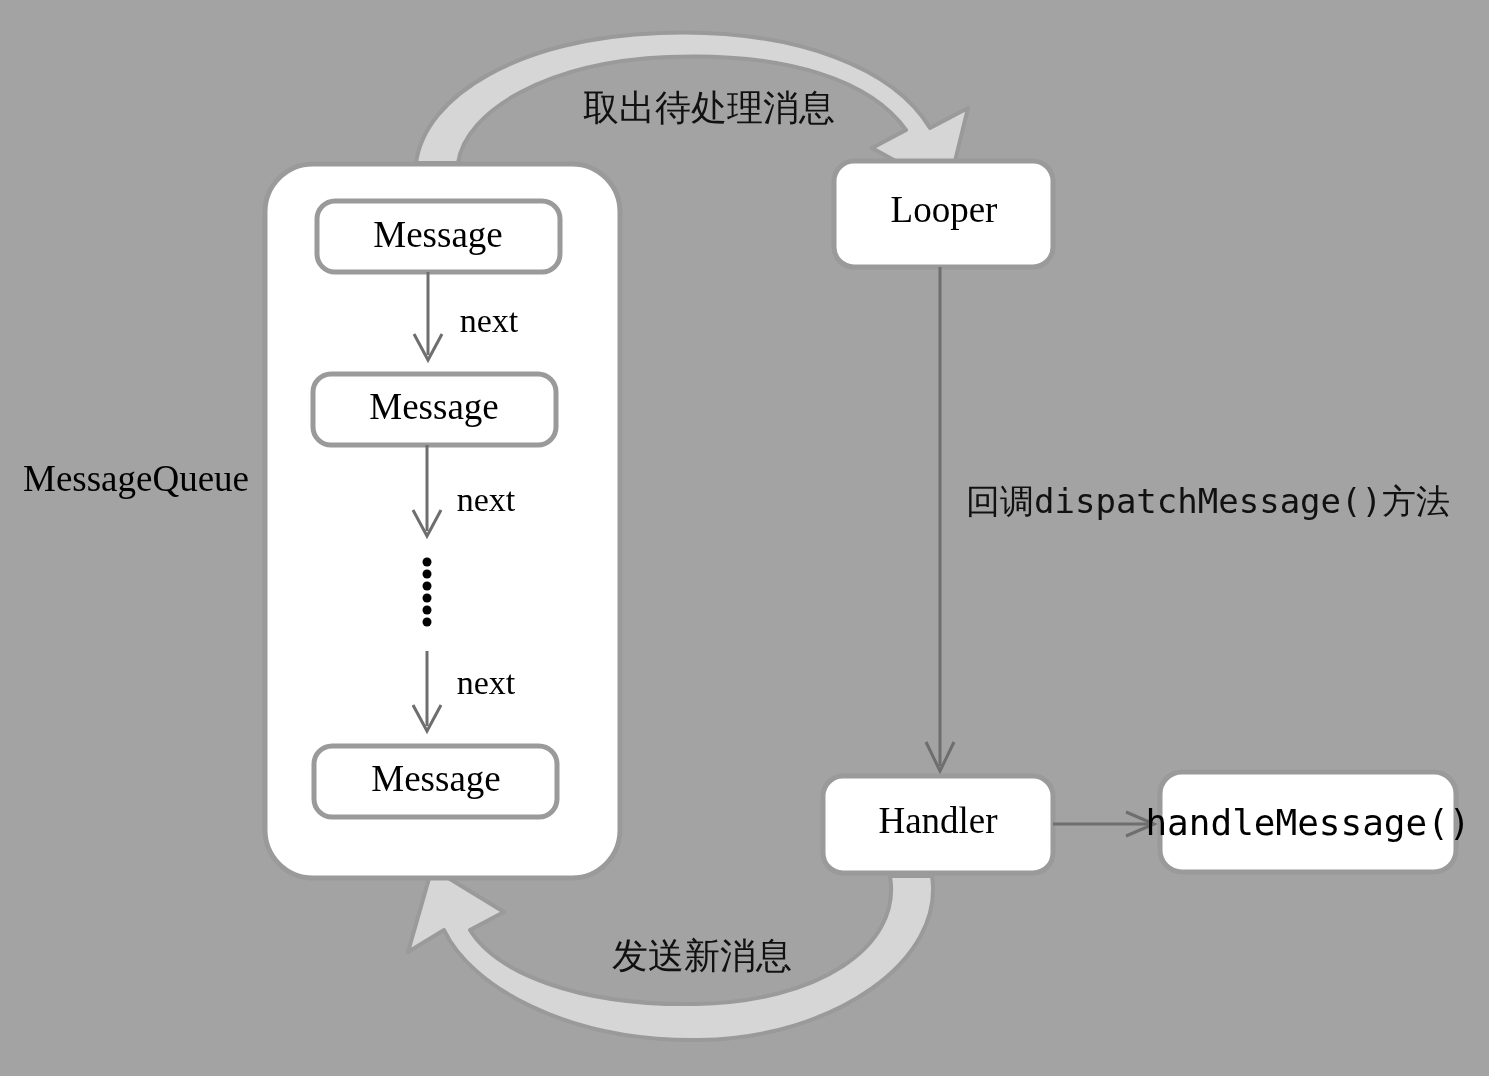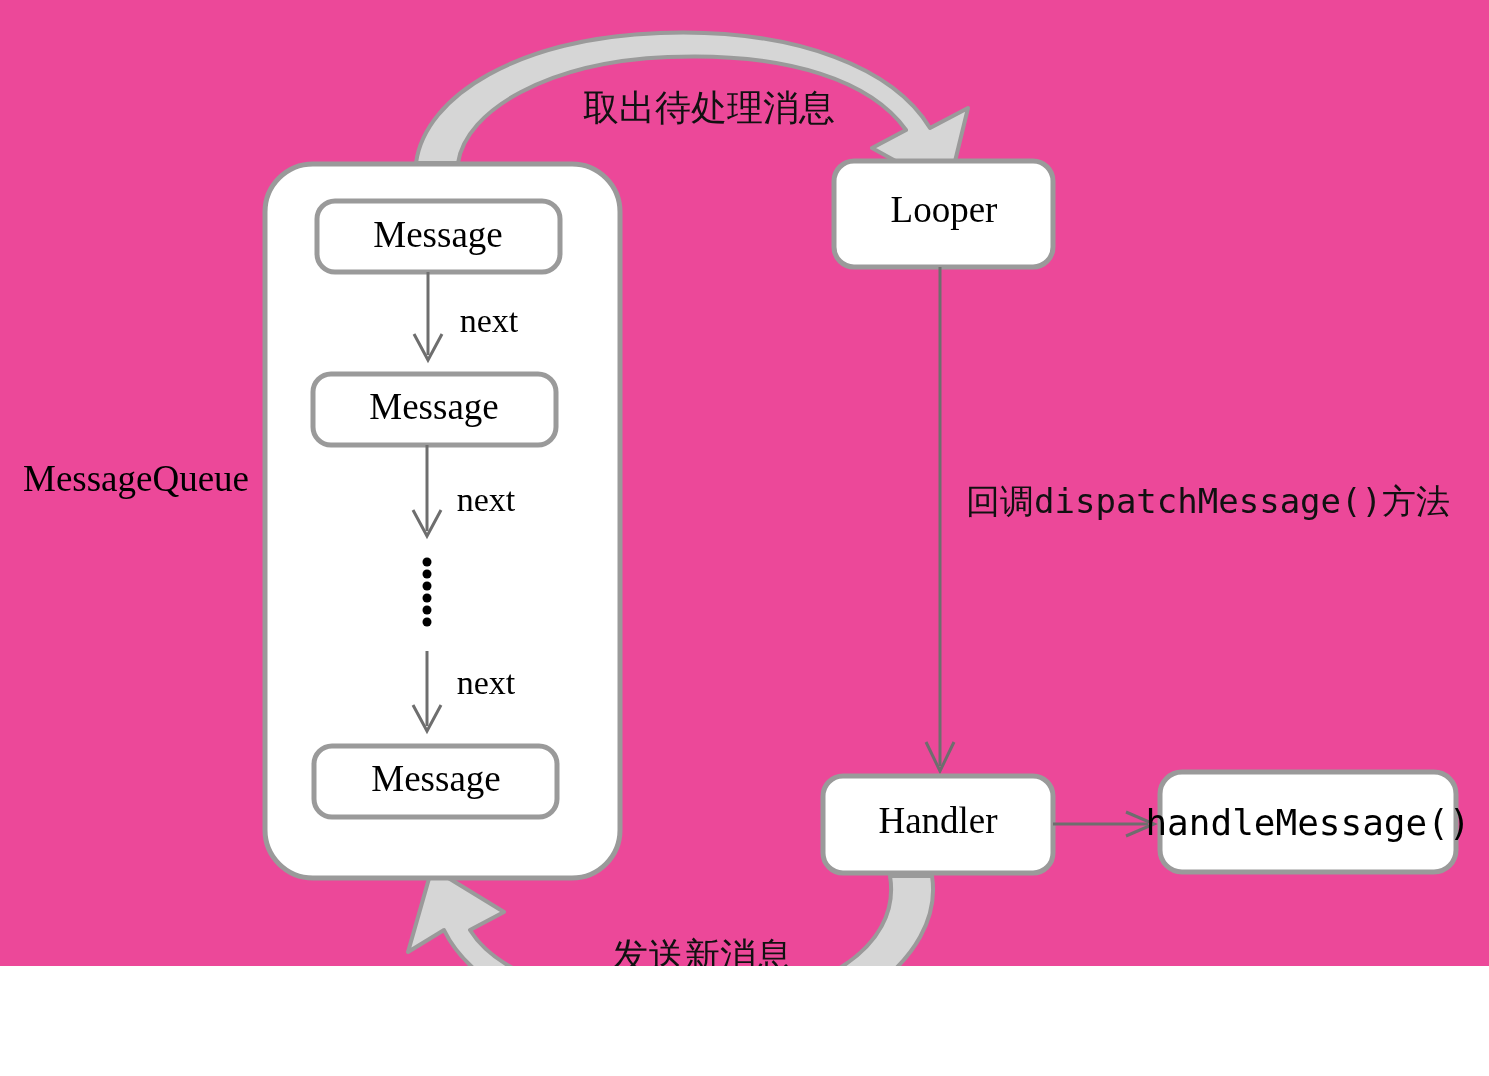--- a/index.html
+++ b/index.html
@@ -7,22 +7,22 @@
     margin: 0;
     padding: 0;
     background: #ffffff;
   }
   body {
     font-family: "Liberation Serif", "DejaVu Serif", serif;
   }
   #diagram-root {
     position: relative;
     width: 1489px;
-    height: 966px;
-    background: #ec4899;
+    height: 1076px;
+    background: #a3a3a3;
     overflow: hidden;
   }
   #diagram-svg {
     position: absolute;
     left: 0;
     top: 0;
     width: 1489px;
     height: 1076px;
     display: block;
   }

